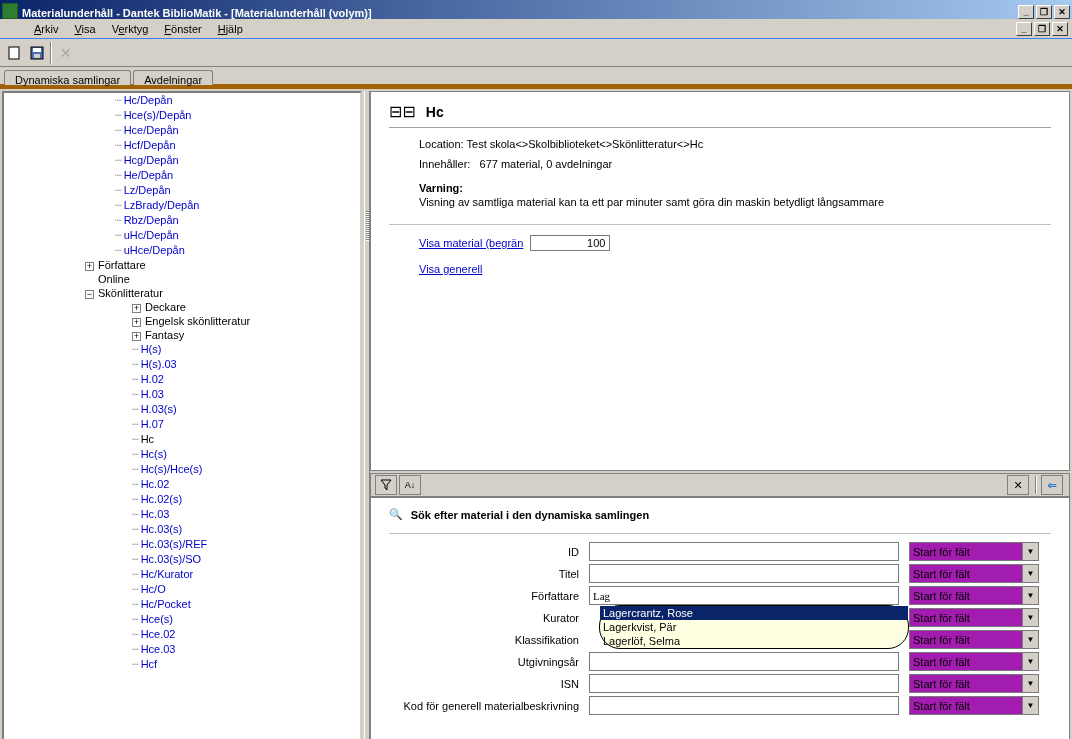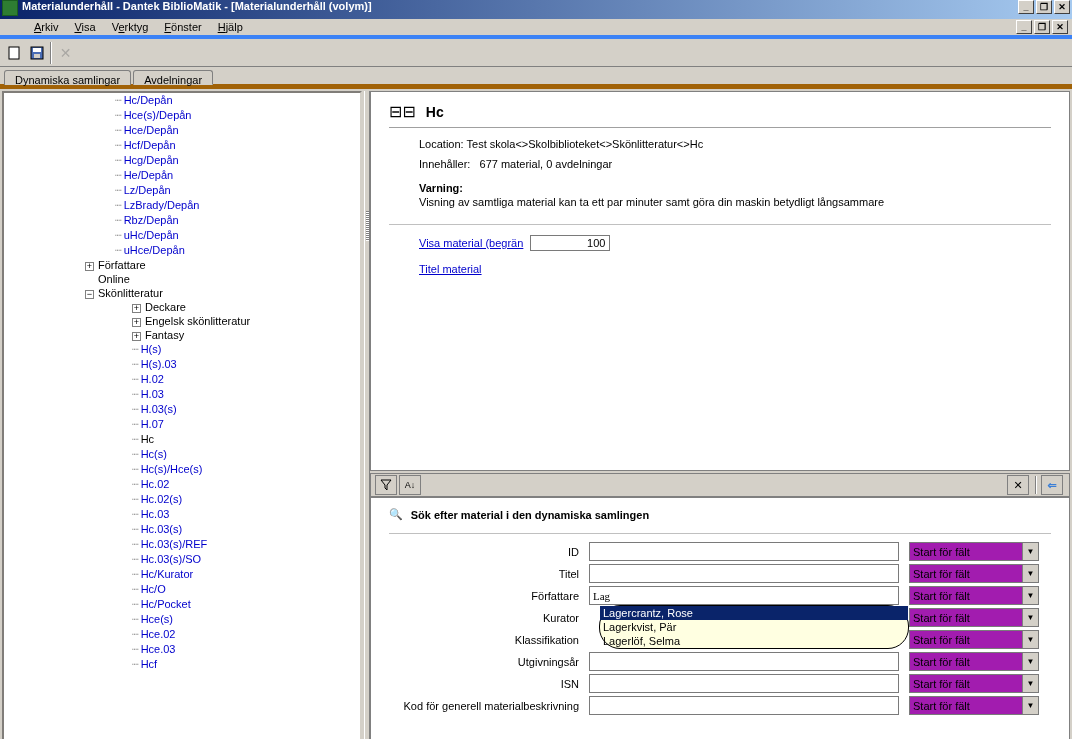--- a/index.html
+++ b/index.html
@@ -1,21 +1,21 @@
 <!DOCTYPE html>
 <html><head>
 <meta charset="utf-8">
 <style>
 *{box-sizing:border-box;margin:0;padding:0;}
 body{font-family:Tahoma,Arial,sans-serif;font-size:11px;background:#d4d0c8;overflow:hidden;width:1072px;height:739px;position:relative;}
-.titlebar{background:linear-gradient(to right,#0a246a,#a6caf0);color:#fff;height:19px;display:flex;align-items:flex-start;padding:0 2px;font-weight:bold;}
+.titlebar{background:linear-gradient(to right,#0a246a,#a6caf0);color:#fff;height:19px;display:flex;align-items:flex-end;padding:0 2px;font-weight:bold;}
 .titlebar .ticon{width:16px;height:16px;background:#2e7d32;margin-right:4px;border:1px solid #1b5e20;}
 .winbtns{margin-left:auto;display:flex;gap:2px;}
 .winbtn{width:16px;height:14px;background:#d4d0c8;border:1px solid #fff;border-right-color:#404040;border-bottom-color:#404040;display:flex;align-items:center;justify-content:center;font-size:9px;font-weight:bold;color:#000;font-family:Arial;}
-.menubar{background:#d4d0c8;height:20px;display:flex;align-items:center;padding:0 4px;border-bottom:4px solid #3b82f6;}
+.menubar{background:#d4d0c8;height:20px;display:flex;align-items:center;padding:0 4px;border-bottom:1px solid #3b82f6;}
 .menubar .micon{width:16px;height:16px;margin-right:6px;}
 .menuitem{padding:2px 8px;cursor:default;}
 .menuitem u{text-decoration:underline;}
 .mdibtns{margin-left:auto;display:flex;gap:2px;}
 .toolbar{background:#d4d0c8;height:28px;display:flex;align-items:center;padding:2px;border-bottom:1px solid #808080;gap:0px;}
 .tbtn{width:23px;height:22px;border:1px solid #d4d0c8;display:flex;align-items:center;justify-content:center;}
 .tbtn.disabled{opacity:0.5;}
 .tsep{width:2px;height:22px;border-left:1px solid #808080;border-right:1px solid #fff;margin:0 2px;}
 .tabstrip{display:flex;padding:2px 4px 0 4px;background:#d4d0c8;height:22px;border-bottom:5px solid #a16207;}
 .tab{padding:3px 10px;background:#d4d0c8;border:1px solid #808080;border-bottom:none;border-top-left-radius:3px;border-top-right-radius:3px;margin-right:2px;position:relative;top:1px;}
@@ -172,21 +172,21 @@
       <div class="inforow"><span>Innehåller:</span>&nbsp;&nbsp;&nbsp;<span>677 material, 0 avdelningar</span></div>
       <div class="inforow">
         <div class="warn">Varning:</div>
         <div style="margin-top:2px;">Visning av samtliga material kan ta ett par minuter samt göra din maskin betydligt långsammare</div>
       </div>
       <div class="linkrow">
         <a>Visa material (begrän</a>
         <span class="numbox">100</span>
       </div>
       <div class="inforow" style="padding-top:4px;">
-        <a style="color:#0000cc;text-decoration:underline;">Titel material</a>
+        <a style="color:#0000cc;text-decoration:underline;">Visa generell</a>
       </div>
     </div>
 
     <div class="searchbar">
       <div class="sbtn">
           <svg width="12" height="12">
             <path d="M1 1 L11 1 L7 6 L7 11 L5 9 L5 6 Z" fill="none" stroke="#000"></path>
           </svg>
         </div>
       <div class="sbtn">

